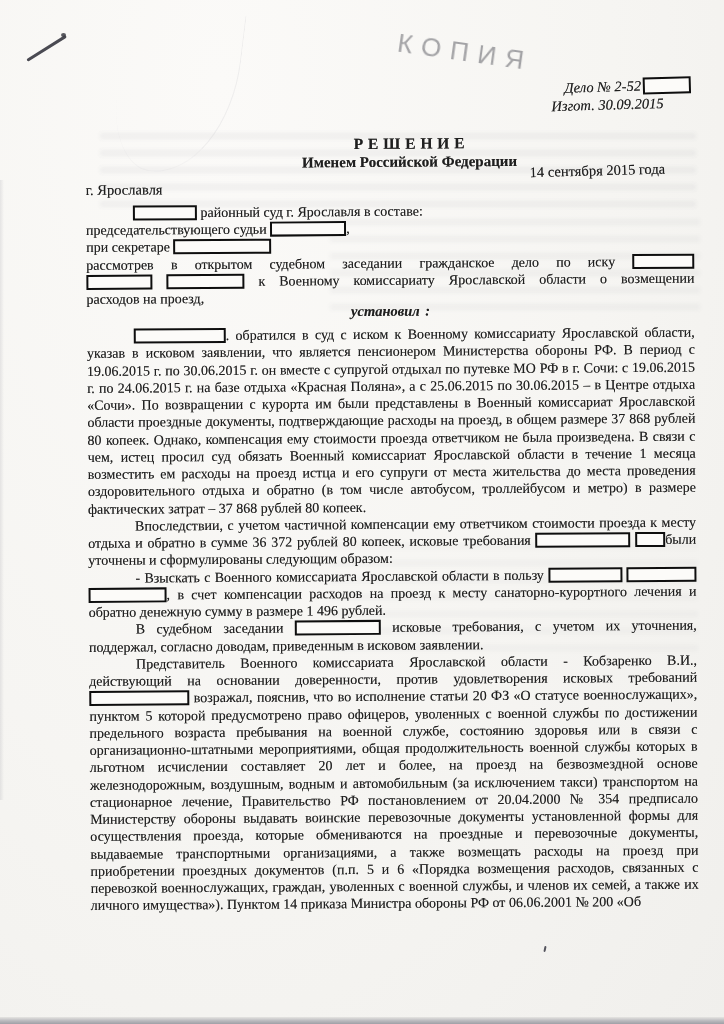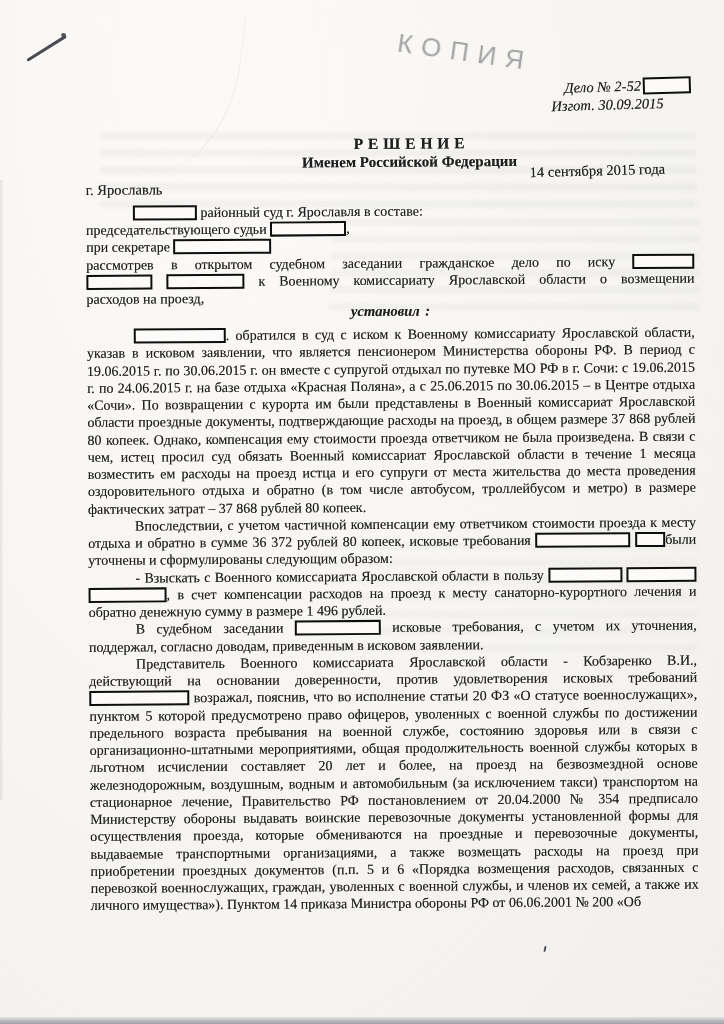--- a/index.html
+++ b/index.html
@@ -96,21 +96,21 @@
       <div class="case-line">
         <span>Дело № 2-52</span>
         <span class="case-redact"></span>
       </div>
       <div class="made-line">Изгот. 30.09.2015</div>
     </div>
 
     <div class="title doc-text">Р Е Ш Е Н И Е</div>
     <div class="subtitle doc-text">Именем Российской Федерации</div>
     <div class="date doc-text">14 сентября 2015 года</div>
-    <div class="city doc-text">г. Ярославль</div>
+    <div class="city doc-text">г. Ярославля</div>
 
     <div class="composition doc-text">
         <div class="comp-line"><span class="redact" style="width: 64px;"></span> районный суд г. Ярославля в составе:</div>
         <div class="comp-line">председательствующего судьи <span class="redact" style="width: 76px;"></span>,</div>
         <div class="comp-line">при секретаре <span class="redact" style="width: 98px;"></span></div>
         <div class="comp-line">рассмотрев в открытом судебном заседании гражданское дело по иску <span class="redact" style="width: 62px;"></span></div>
         <div class="comp-line"><span class="redact" style="width: 66px;"></span> <span class="redact" style="width: 78px;"></span> к Военному комиссариату Ярославской области о возмещении</div>
         <div class="comp-line">расходов на проезд,</div>
       </div>
 

